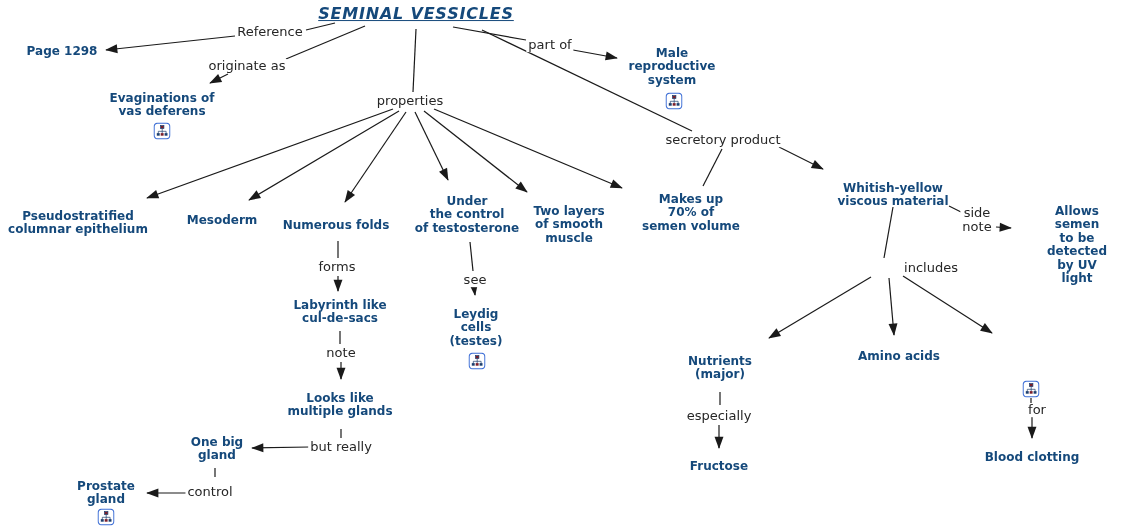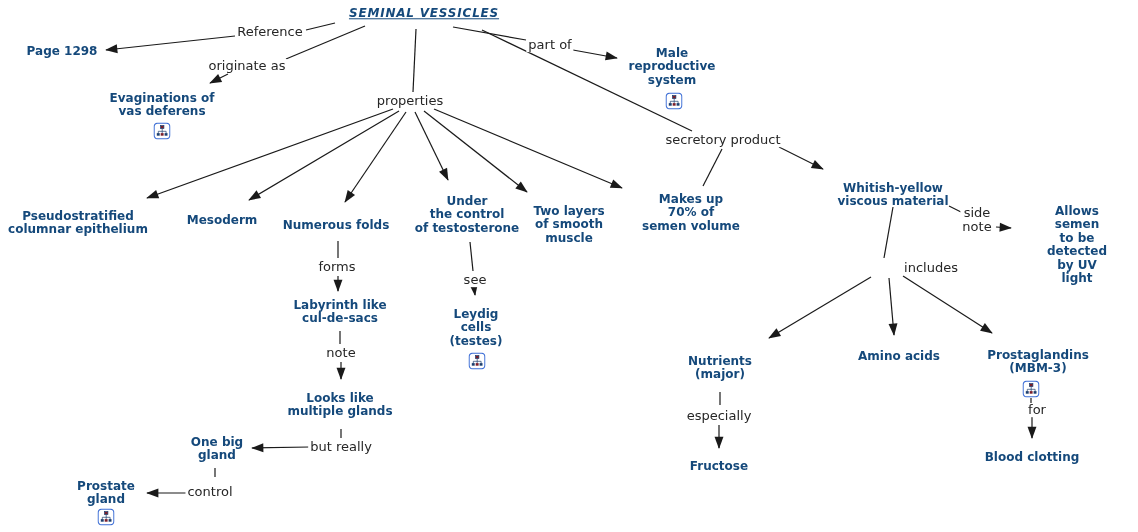--- a/index.html
+++ b/index.html
@@ -17,26 +17,25 @@
     transform:translate(-50%,-50%);
     color:var(--node-text,#15497B);
     font-weight:bold;
     font-size:12px;
     line-height:1.12;
     text-align:center;
     white-space:pre-line;
     cursor:default;
   }
   .title{
-    font-size:12px;
+    font-size:16px;
     font-style:italic;
     text-decoration:underline;
     letter-spacing:0.8px;
     white-space:nowrap;
-    margin-left:8px;
   }
   .linkphrase{
     position:absolute;
     transform:translate(-50%,-50%);
     color:var(--link-text,#262626);
     font-size:13px;
     line-height:1.05;
     text-align:center;
     white-space:pre-line;
     background:#ffffff;
@@ -142,22 +141,20 @@
 (testes)</div>
   <div class="concept" style="left:340px;top:405px">Looks like
 multiple glands</div>
   <div class="concept" style="left:217px;top:449px">One big
 gland</div>
   <div class="concept" style="left:106px;top:493px">Prostate
 gland</div>
   <div class="concept" style="left:720px;top:368px">Nutrients
 (major)</div>
   <div class="concept" style="left:899px;top:357px">Amino acids</div>
-  <div class="concept" style="left:1038px;top:362px">Prostaglandins
-(MBM-3)</div>
   <div class="concept" style="left:719px;top:467px">Fructose</div>
   <div class="concept" style="left:1032px;top:458px">Blood clotting</div>
 
   <div class="linkphrase" style="left:270px;top:32px">Reference</div>
   <div class="linkphrase" style="left:247px;top:66px">originate as</div>
   <div class="linkphrase" style="left:550px;top:45px">part of</div>
   <div class="linkphrase" style="left:410px;top:101px">properties</div>
   <div class="linkphrase" style="left:723px;top:140px">secretory product</div>
   <div class="linkphrase" style="left:337px;top:267px">forms</div>
   <div class="linkphrase" style="left:475px;top:280px">see</div>

